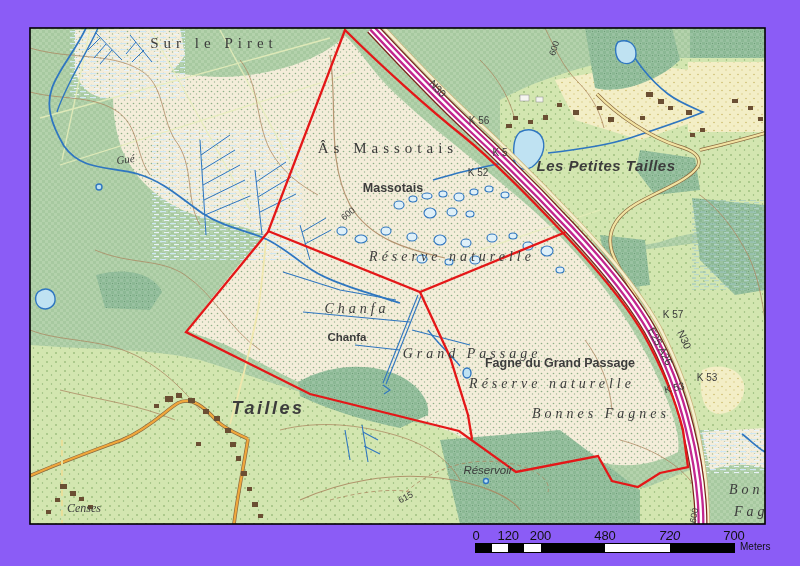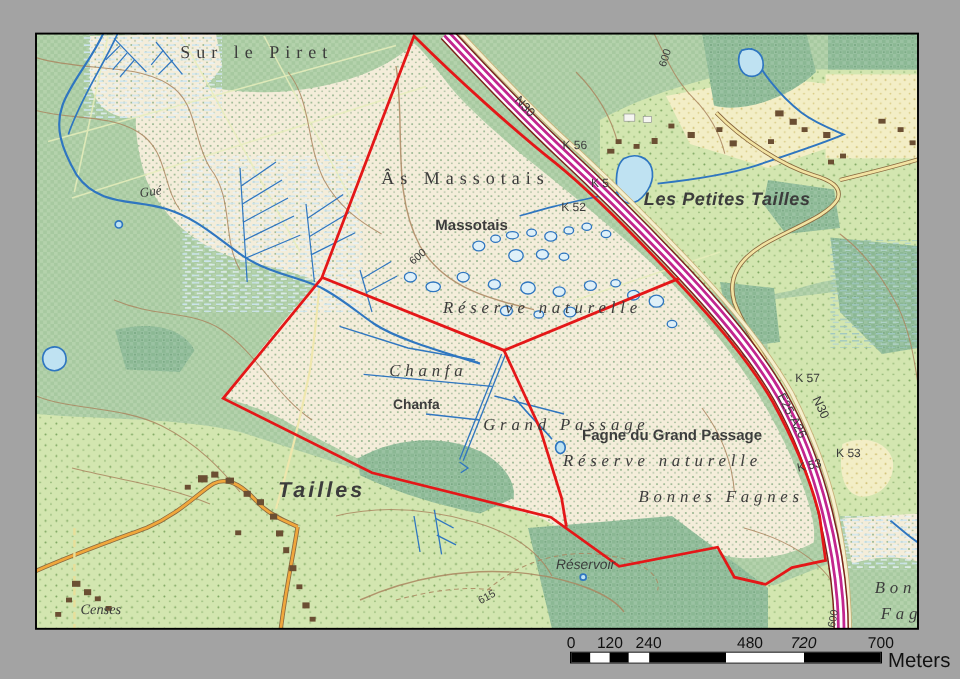--- a/index.html
+++ b/index.html
@@ -1,16 +1,16 @@
 <!DOCTYPE html>
 <html><head>
 <meta charset="utf-8">
 <style>
   html,body{margin:0;padding:0;background:#ffffff;}
-  .stage{position:relative;width:800px;height:566px;background:#a3a3a3;overflow:hidden;
+  .stage{position:relative;width:800px;height:566px;background:#8b5cf6;overflow:hidden;
          font-family:"Liberation Sans",sans-serif;}
   svg{position:absolute;left:0;top:0;}
   
   text.lbl{fill:#3c3c3c;}
   .serif-lg{font-family:"Liberation Serif",serif;font-size:15px;letter-spacing:5px;fill:#3a3a3a;}
   .serif-md{font-family:"Liberation Serif",serif;font-style:italic;font-size:14px;letter-spacing:4px;fill:#3a3a3a;}
   .serif-sm{font-family:"Liberation Serif",serif;font-style:italic;font-size:12px;fill:#3a3a3a;}
   .village-lg{font-family:"Liberation Sans",sans-serif;font-weight:bold;font-style:italic;font-size:18px;letter-spacing:2.5px;fill:#3f3f3f;}
   .village-md{font-family:"Liberation Sans",sans-serif;font-weight:bold;font-style:italic;font-size:15px;letter-spacing:.5px;fill:#3f3f3f;}
   .red-md{font-family:"Liberation Sans",sans-serif;font-weight:bold;font-size:12.5px;fill:#d40000;}
@@ -19,21 +19,21 @@
   .teal-sm{font-family:"Liberation Sans",sans-serif;font-style:italic;font-size:11.5px;fill:#2a9d9d;}
   .road{font-size:10.5px;fill:#2e2e2e;}
   .road-sm{font-size:10px;fill:#2e2e2e;}
   .contour{font-size:9px;fill:#7d6a4a;}
   .anchor-start{text-anchor:start !important;}
   
   .scalebar{position:absolute;left:0;top:0;width:800px;height:566px;pointer-events:none;}
   .sb-tick{position:absolute;top:528px;transform:translateX(-50%);font-size:13px;color:#111;}
   .sb-frame{position:absolute;left:475px;top:543px;width:260px;height:10px;border:1px solid #000;box-sizing:border-box;background:#fff;}
   .sb-seg{position:absolute;top:0;height:8px;}
-  .sb-unit{position:absolute;left:740px;top:541px;font-size:17px;color:#111;}
+  .sb-unit{position:absolute;left:740px;top:541px;font-size:10px;color:#111;}
 </style>
 </head>
 <body>
 
 <div class="stage">
 <svg width="800" height="566" viewBox="0 0 800 566">
   <defs>
     <clipPath id="mapClip">
           <rect x="30" y="28" width="735" height="496"></rect>
         </clipPath>
@@ -349,22 +349,22 @@
         </g>
   </g>
 
   <rect x="30" y="28" width="735" height="496" fill="none" stroke="#000" stroke-width="1.6"></rect>
 </svg>
 
 <div class="scalebar">
   <div id="sb-ticks">
         <span class="sb-tick" style="left: 476px;">0</span>
         <span class="sb-tick" style="left: 508.25px;">120</span>
-        <span class="sb-tick" style="left: 540.5px;">240</span>
-        <span class="sb-tick" style="left: 625px;">480</span>
+        <span class="sb-tick" style="left: 540.5px;">200</span>
+        <span class="sb-tick" style="left: 605px;">480</span>
         <span class="sb-tick" style="left: 669.5px; font-style: italic;">720</span>
         <span class="sb-tick" style="left: 734px;">700</span>
       </div>
   <div class="sb-frame" id="sb-bar">
         <div class="sb-seg" style="left: 0px; width: 16.125px; background: rgb(0, 0, 0);"></div>
         <div class="sb-seg" style="left: 16.125px; width: 16.125px; background: rgb(255, 255, 255);"></div>
         <div class="sb-seg" style="left: 32.25px; width: 16.125px; background: rgb(0, 0, 0);"></div>
         <div class="sb-seg" style="left: 48.375px; width: 16.125px; background: rgb(255, 255, 255);"></div>
         <div class="sb-seg" style="left: 64.5px; width: 64.5px; background: rgb(0, 0, 0);"></div>
         <div class="sb-seg" style="left: 129px; width: 64.5px; background: rgb(255, 255, 255);"></div>

